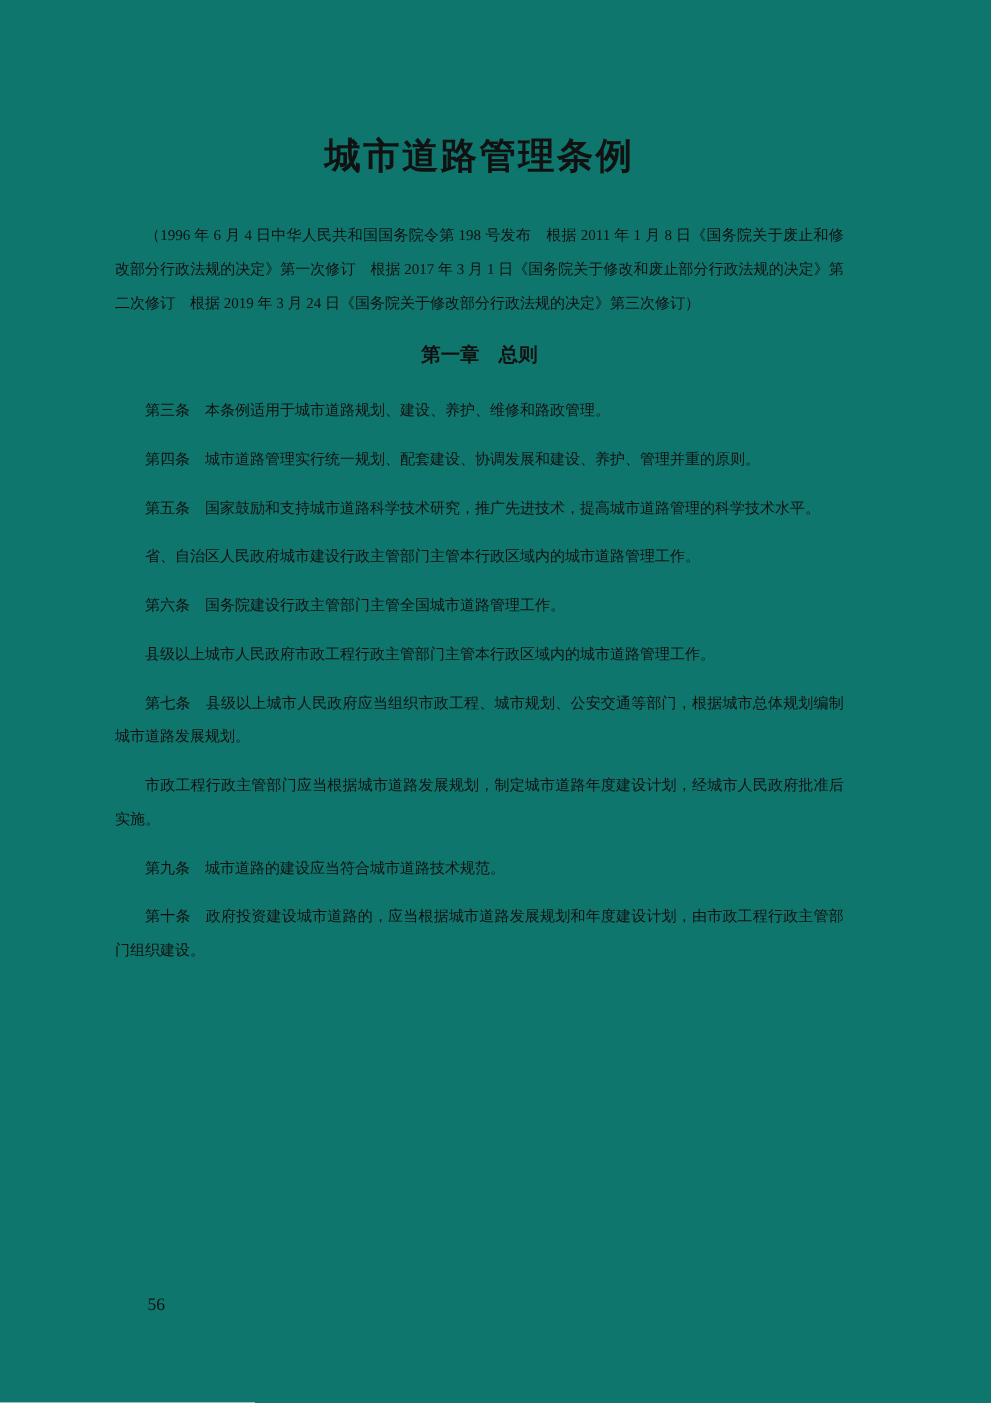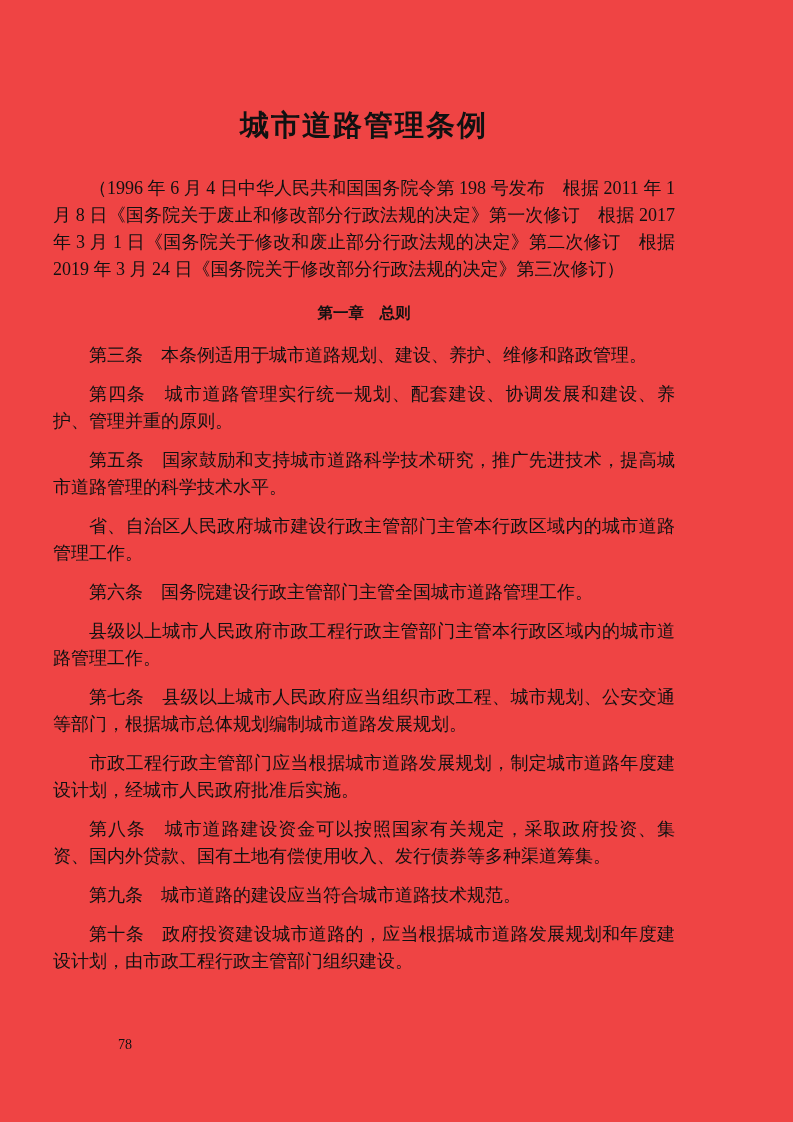--- a/index.html
+++ b/index.html
@@ -5,49 +5,50 @@
   html, body {
     margin: 0;
     padding: 0;
     background: #ffffff;
   }
   .page {
     position: relative;
     width: 793px;
     height: 1122px;
     margin: 0 auto;
-    background: #ef4444;
+    background: #0f766e;
     box-sizing: border-box;
-    padding: 108px 118px 0 53px;
+    padding: 108px 118px 0 92px;
     font-family: "Liberation Serif", "DejaVu Serif", serif;
     color: #111111;
     overflow: hidden;
   }
   .doc-title {
     margin: 0 0 32px 0;
     text-align: center;
     font-size: 29px;
     font-weight: bold;
     letter-spacing: 2px;
     line-height: 1.2;
   }
   .preamble,
   .para {
     margin: 0 0 12px 0;
-    font-size: 18px;
+    font-size: 12px;
     line-height: 27px;
     text-indent: 2em;
     text-align: justify;
   }
   .chapter-heading {
     margin: 16px 0 16px 0;
     text-align: center;
     font-size: 15.5px;
     font-weight: bold;
     line-height: 27px;
+    font-family: Liberation Mono, monospace;
   }
   .page-number {
     position: absolute;
     left: 118px;
     top: 1036px;
     font-size: 14px;
     line-height: 18px;
     color: #111111;
   }
 </style>
@@ -62,19 +63,18 @@
   <div id="sections">
       <h2 class="chapter-heading">第一章　总则</h2>
       <p class="para">第三条　本条例适用于城市道路规划、建设、养护、维修和路政管理。</p>
       <p class="para">第四条　城市道路管理实行统一规划、配套建设、协调发展和建设、养护、管理并重的原则。</p>
       <p class="para">第五条　国家鼓励和支持城市道路科学技术研究，推广先进技术，提高城市道路管理的科学技术水平。</p>
       <p class="para">省、自治区人民政府城市建设行政主管部门主管本行政区域内的城市道路管理工作。</p>
       <p class="para">第六条　国务院建设行政主管部门主管全国城市道路管理工作。</p>
       <p class="para">县级以上城市人民政府市政工程行政主管部门主管本行政区域内的城市道路管理工作。</p>
       <p class="para">第七条　县级以上城市人民政府应当组织市政工程、城市规划、公安交通等部门，根据城市总体规划编制城市道路发展规划。</p>
       <p class="para">市政工程行政主管部门应当根据城市道路发展规划，制定城市道路年度建设计划，经城市人民政府批准后实施。</p>
-      <p class="para">第八条　城市道路建设资金可以按照国家有关规定，采取政府投资、集资、国内外贷款、国有土地有偿使用收入、发行债券等多种渠道筹集。</p>
       <p class="para">第九条　城市道路的建设应当符合城市道路技术规范。</p>
       <p class="para">第十条　政府投资建设城市道路的，应当根据城市道路发展规划和年度建设计划，由市政工程行政主管部门组织建设。</p>
     </div>
 
-  <div class="page-number">78</div>
+  <div class="page-number">56</div>
 </div>
 
 </body></html>

